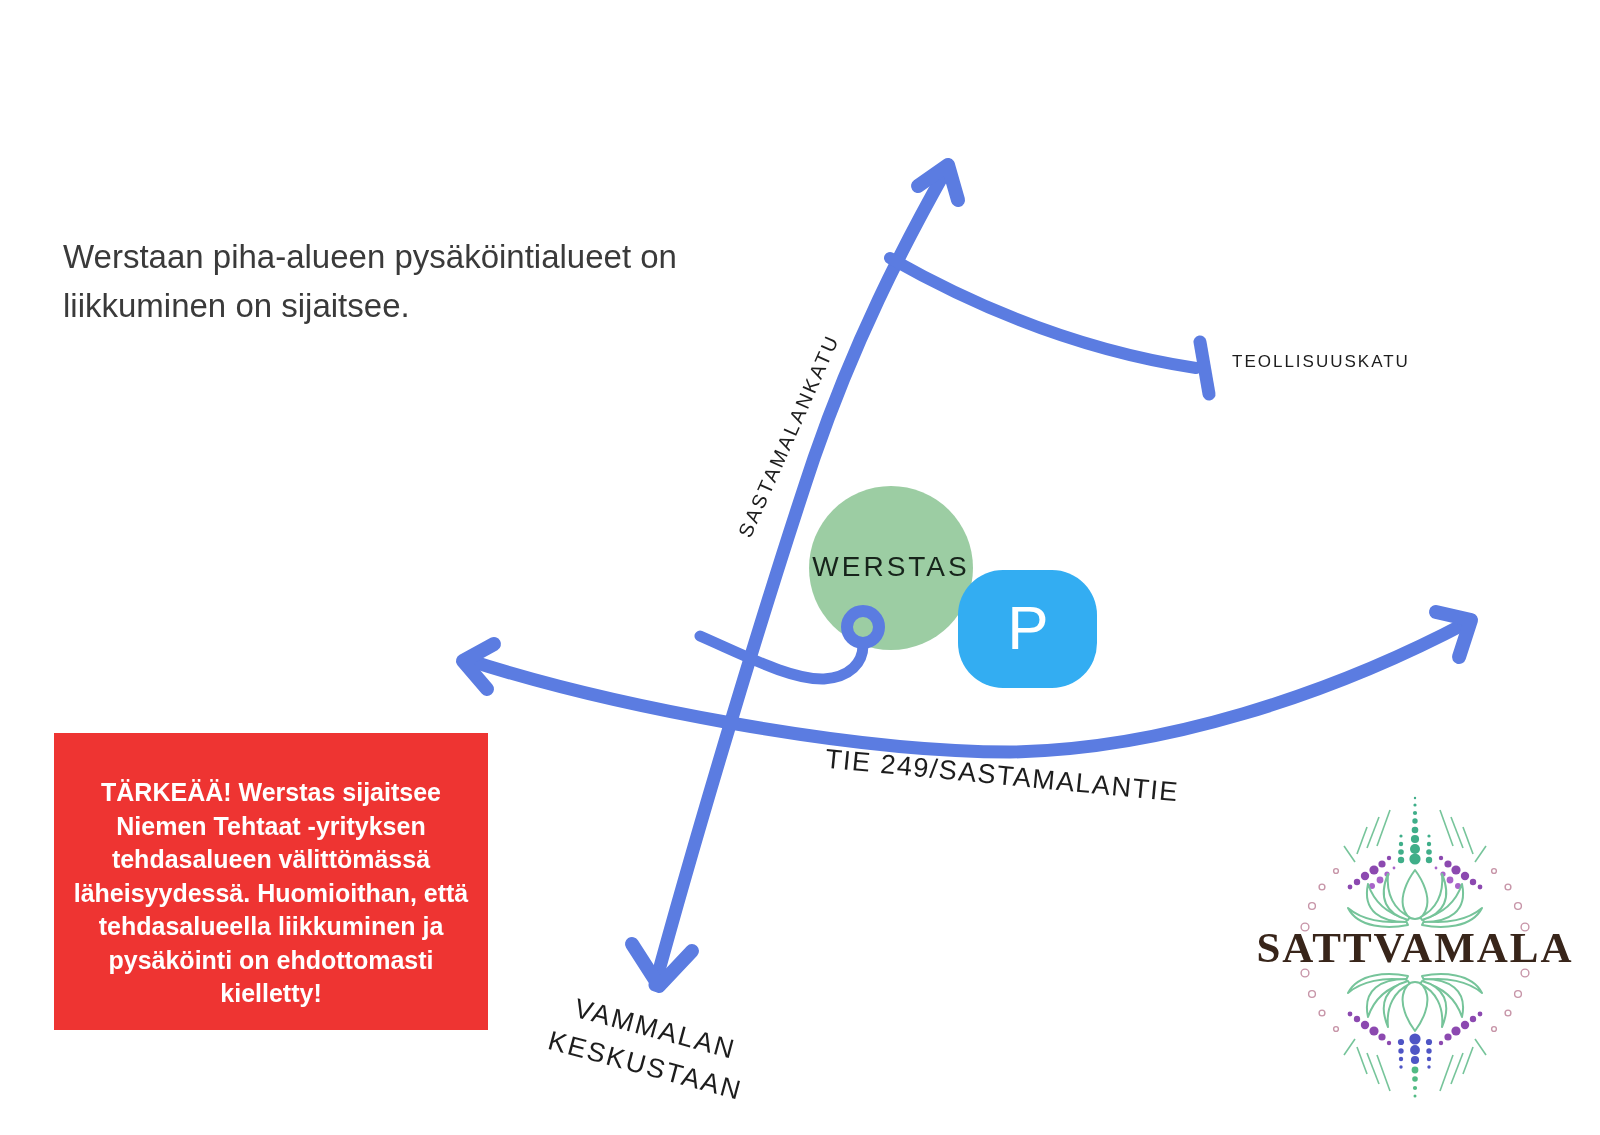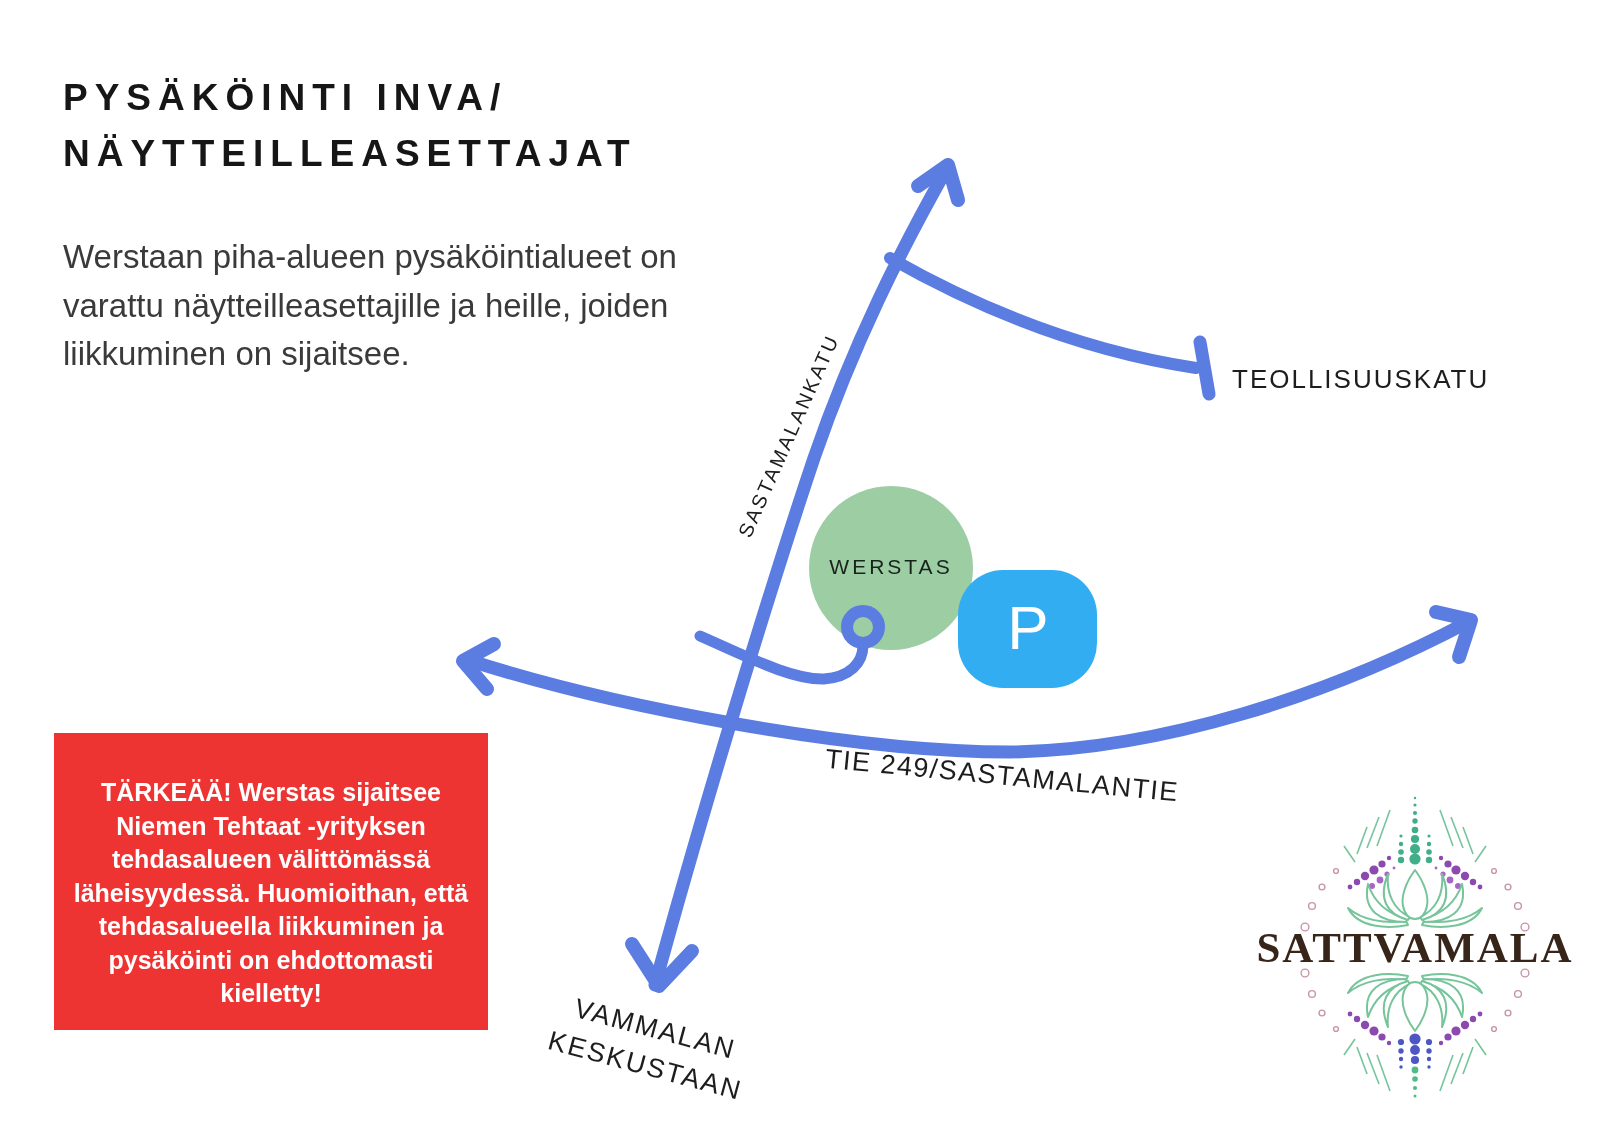--- a/index.html
+++ b/index.html
@@ -15,31 +15,31 @@
   }
   #intro{
     left:63px;top:233px;color:#3a3a3a;font-size:33px;line-height:1.47;
   }
   
   .maplabel{color:#1d1d1d;white-space:nowrap;}
   #lbl-sastamalankatu{
     left:789px;top:436px;font-size:20px;letter-spacing:2.5px;
     transform:translate(-50%,-50%) rotate(-66deg);
   }
-  #lbl-teollisuuskatu{left:1232px;top:364px;font-size:26px;letter-spacing:2px;}
+  #lbl-teollisuuskatu{left:1232px;top:352px;font-size:17px;letter-spacing:2px;}
   #lbl-tie249{
     left:1002px;top:776px;font-size:27px;letter-spacing:1.5px;
     transform:translate(-50%,-50%) rotate(5.5deg);
   }
   #lbl-vammalan{
     left:650px;top:1048px;font-size:27px;letter-spacing:2px;line-height:1.4;
     text-align:center;transform:translate(-50%,-50%) rotate(15deg);
   }
   #lbl-werstas{
-    left:891px;top:567px;font-size:21px;font-weight:500;letter-spacing:3px;
+    left:891px;top:567px;font-size:28px;font-weight:500;letter-spacing:3px;
     color:#17241b;transform:translate(-50%,-50%);
   }
   #lbl-p{
     left:1028px;top:629px;font-size:62px;color:#ffffff;
     transform:translate(-50%,-52%);
   }
   
   #notice{
     left:54px;top:733px;width:434px;height:297px;background:#ee3432;
     display:flex;align-items:center;justify-content:center;box-sizing:border-box;
@@ -73,28 +73,23 @@
 
       <path stroke-width="13" d="M 468,660 C 610,706 850,752 1010,752 C 1160,750 1330,695 1468,622"></path>
       <path stroke-width="14" d="M 494,644 L 463,661 L 487,689"></path>
       <path stroke-width="14" d="M 1436,612 L 1471,620 L 1459,657"></path>
 
       <path stroke-width="11" d="M 700,636 C 748,657 792,680 824,679 C 850,677 863,663 863,645"></path>
       <circle stroke-width="12" cx="863" cy="627" r="16"></circle>
     </g>
   </svg>
 
-  <div id="title" class="abs">
-    <div>PYSÄKÖINTI INVA/</div>
-    <div>NÄYTTEILLEASETTAJAT</div>
-  </div>
 
   <div id="intro" class="abs">
     <div>Werstaan piha-alueen pysäköintialueet on</div>
-    <div>varattu näytteilleasettajille ja heille, joiden</div>
     <div>liikkuminen on sijaitsee.</div>
   </div>
 
   <div id="lbl-sastamalankatu" class="abs maplabel">SASTAMALANKATU</div>
   <div id="lbl-teollisuuskatu" class="abs maplabel">TEOLLISUUSKATU</div>
   <div id="lbl-tie249" class="abs maplabel">TIE 249/SASTAMALANTIE</div>
   <div id="lbl-vammalan" class="abs maplabel">
     <div>VAMMALAN</div>
     <div>KESKUSTAAN</div>
   </div>

